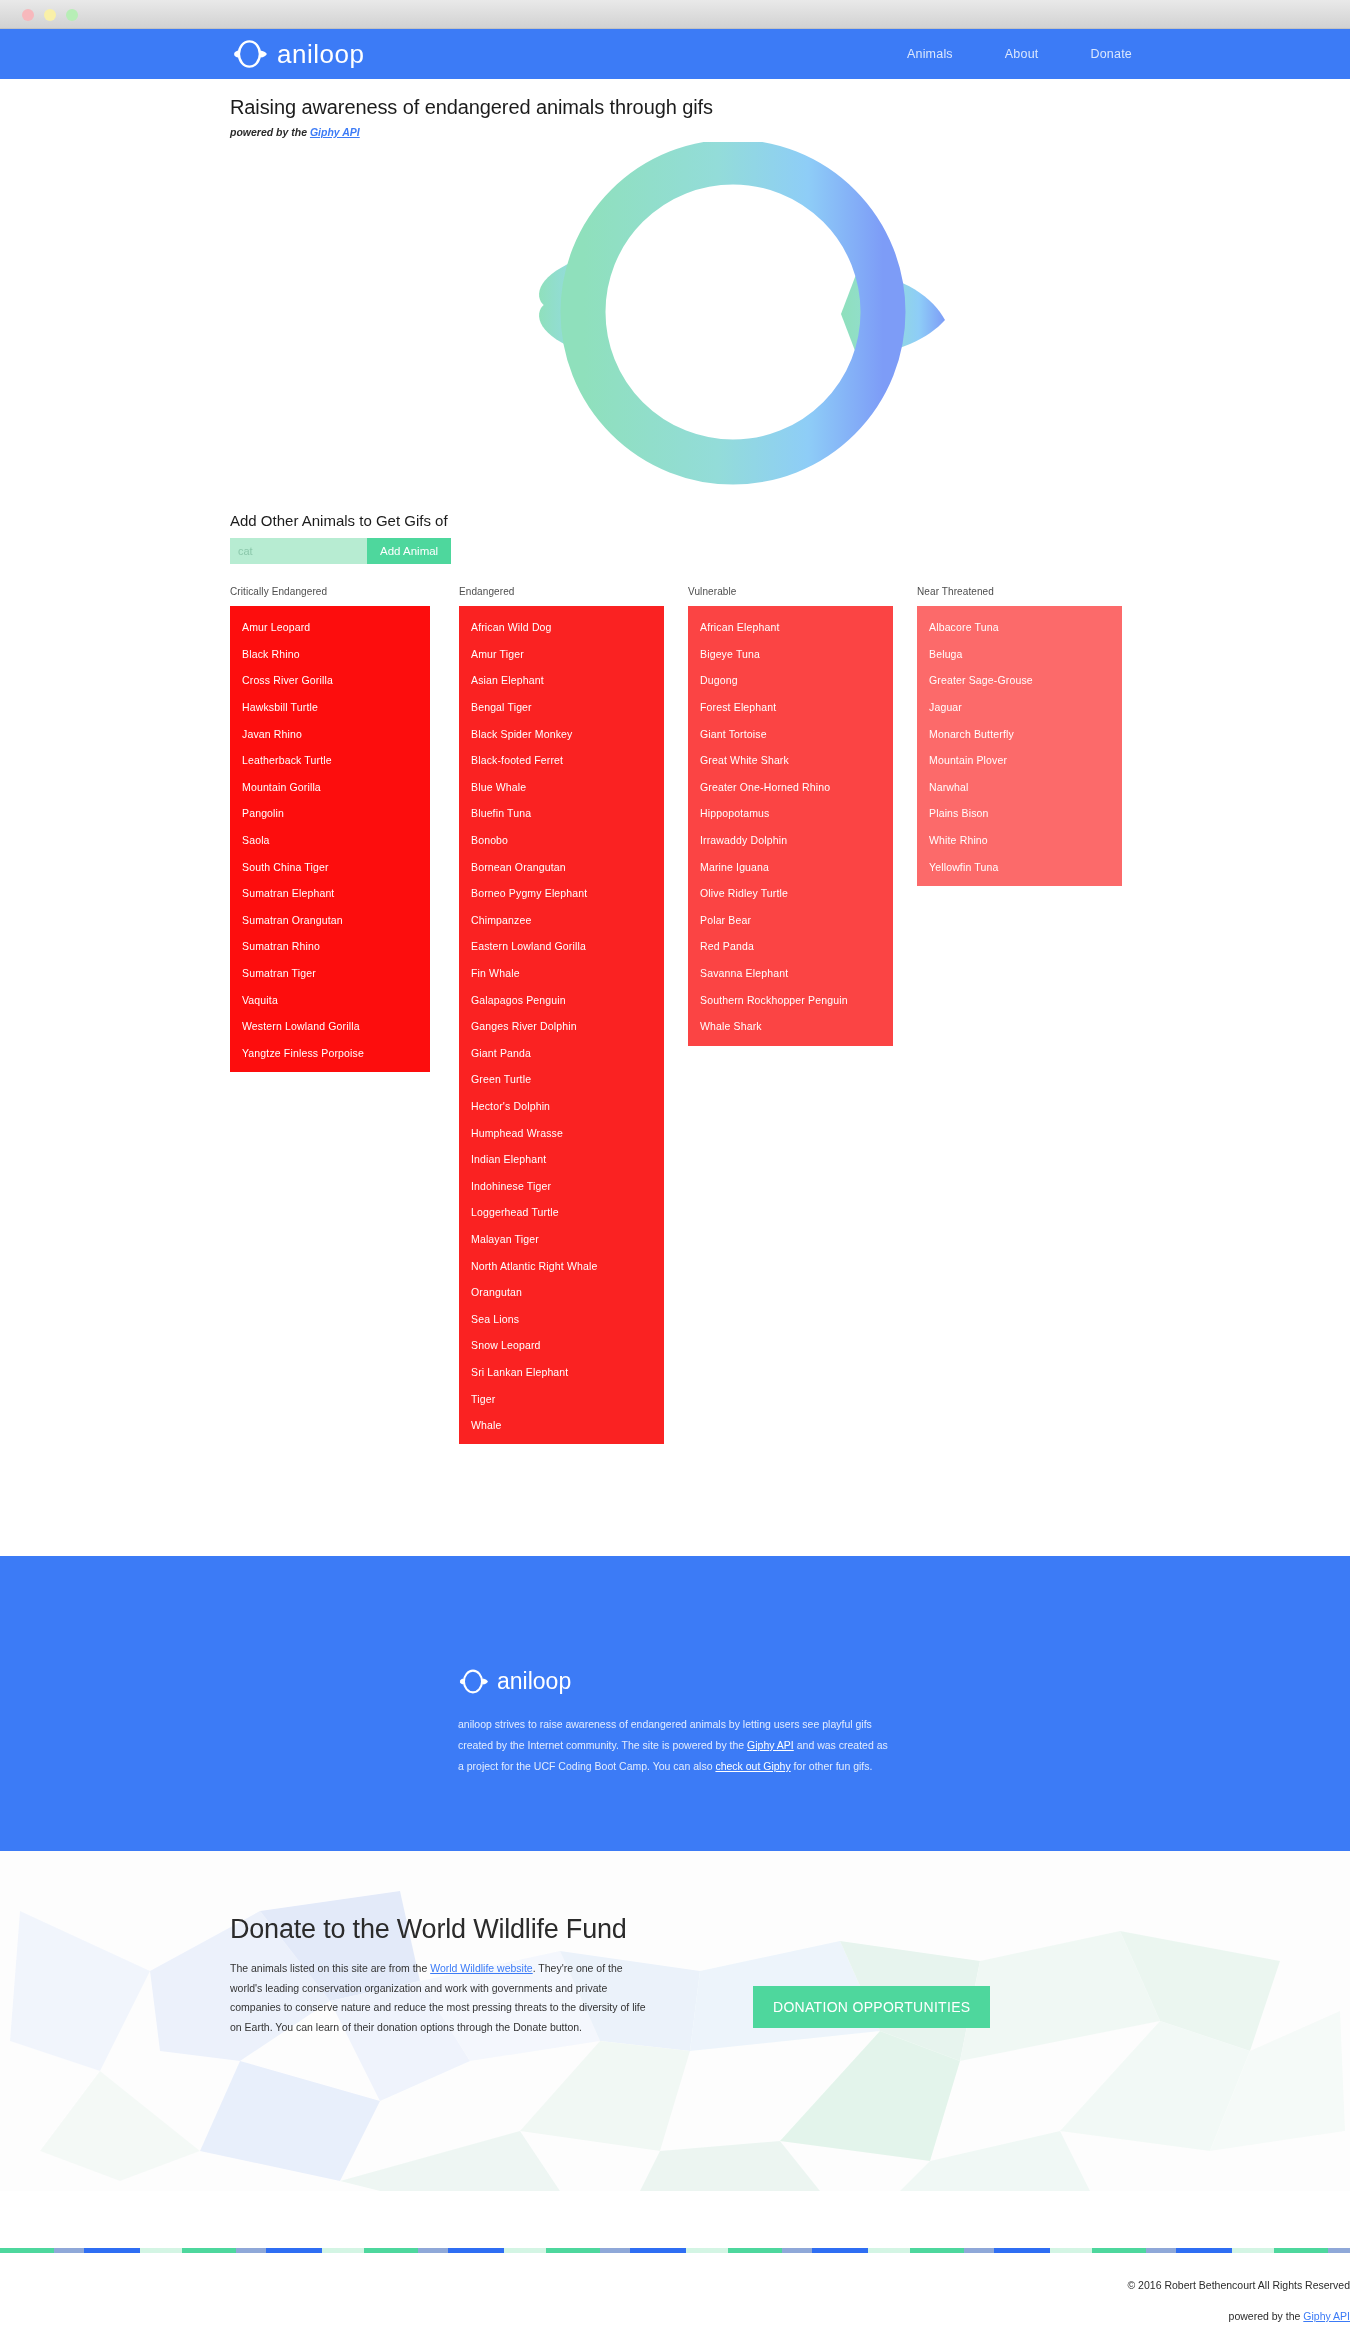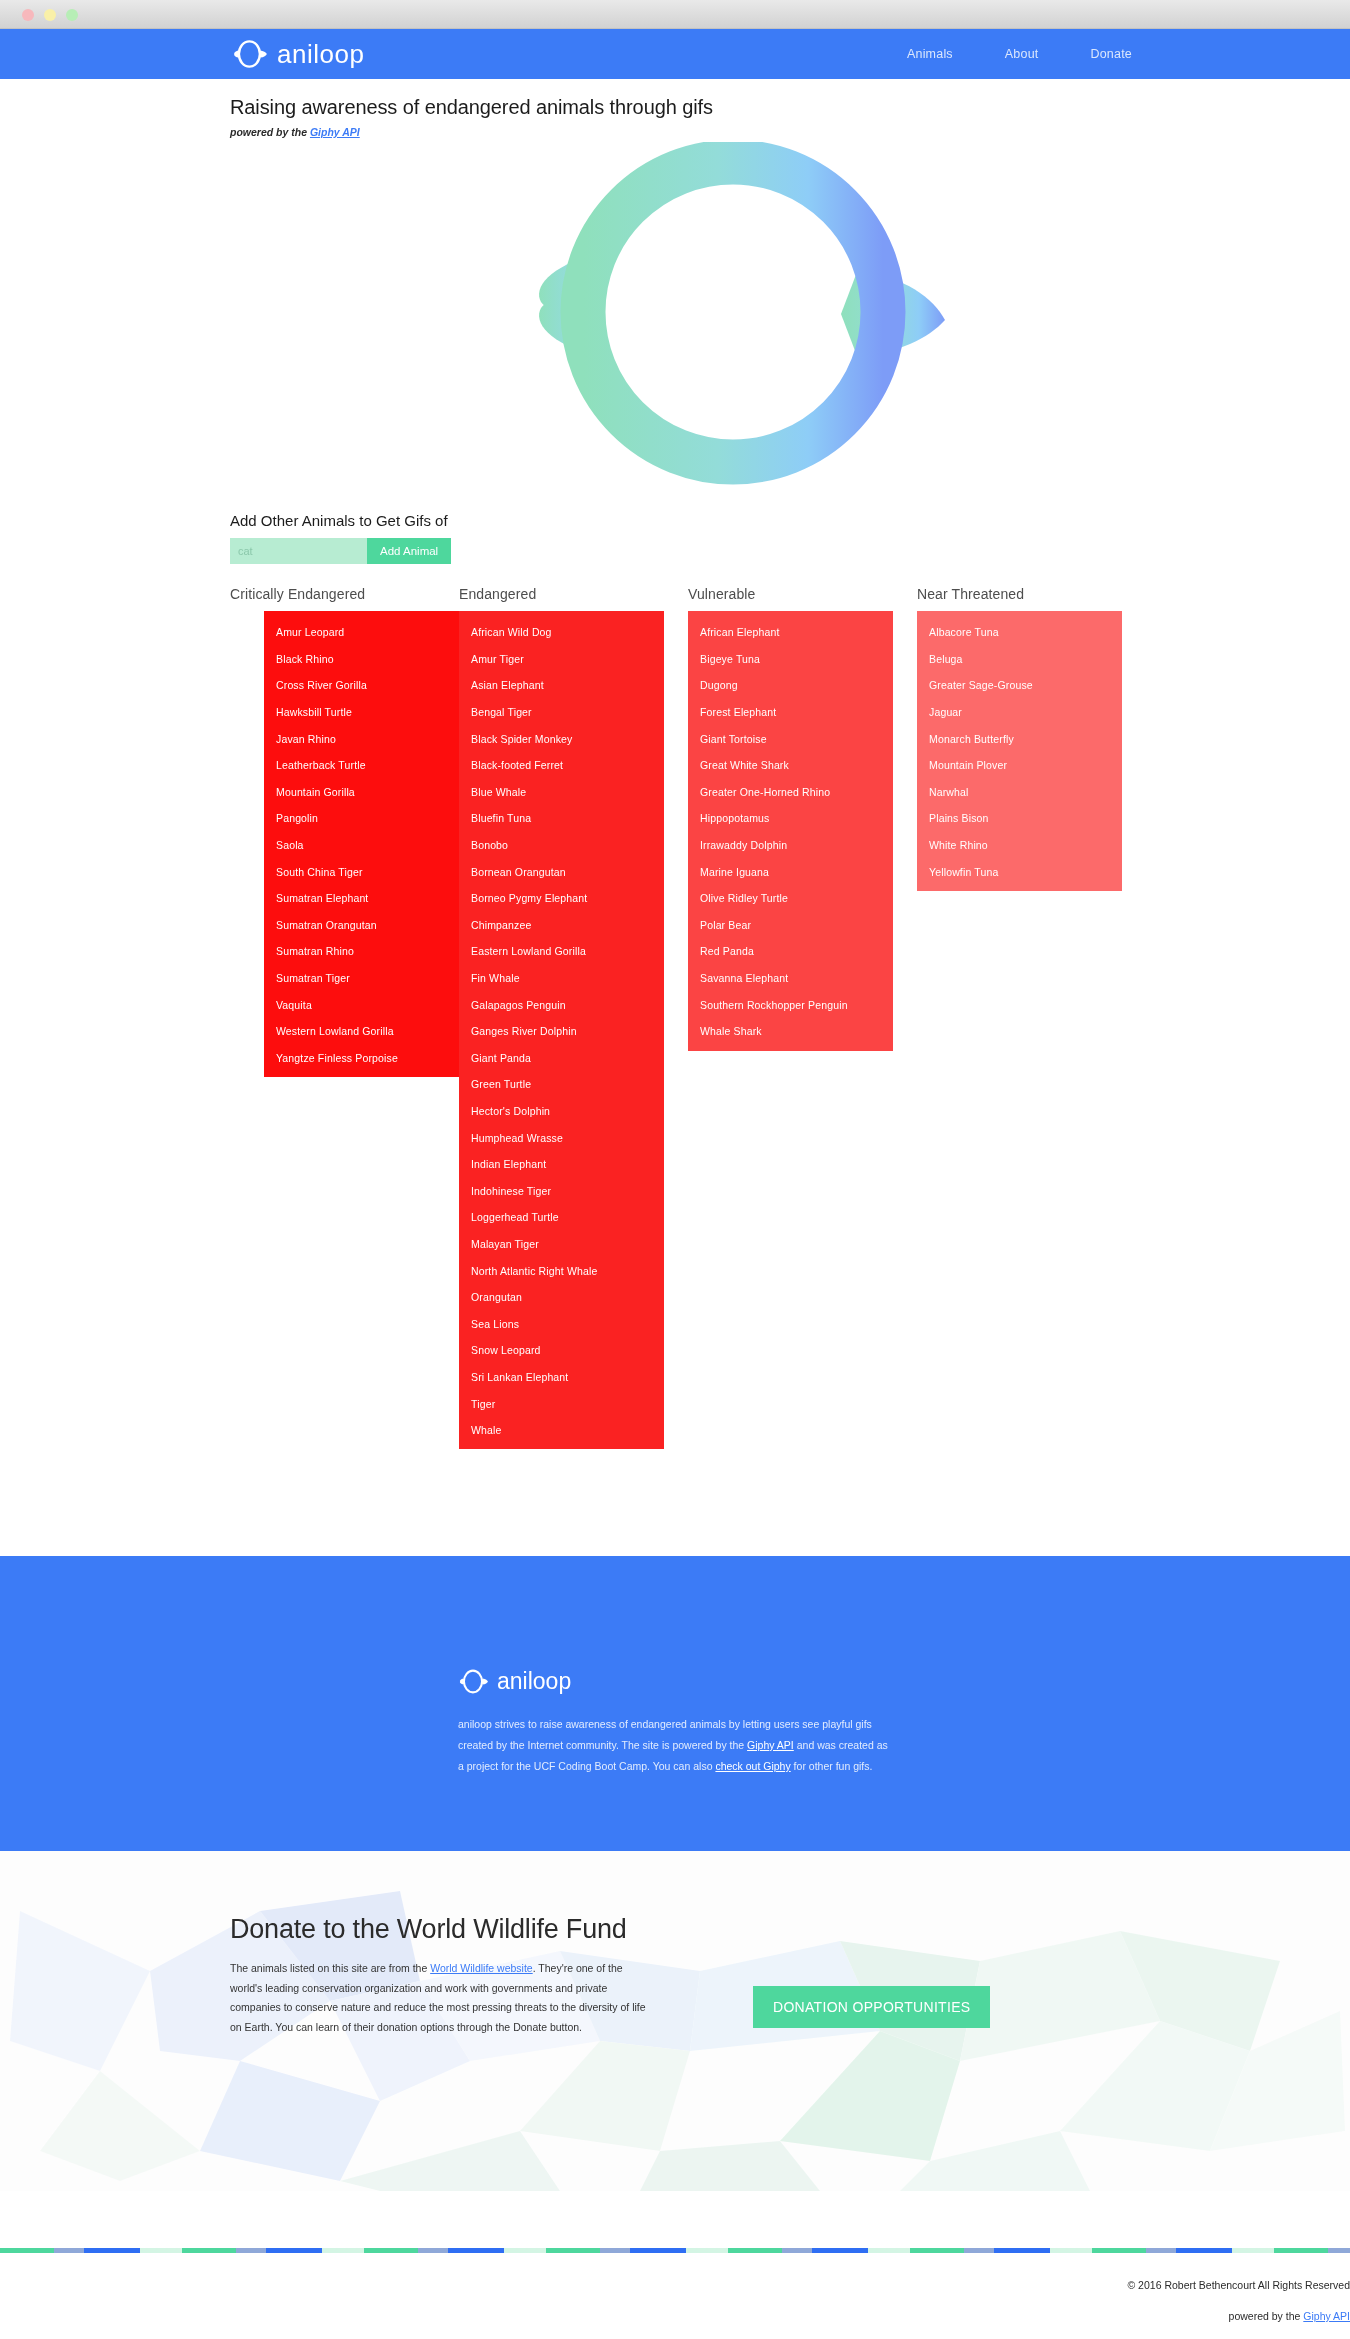--- a/index.html
+++ b/index.html
@@ -57,24 +57,24 @@
   .add-input::placeholder{ color:#8bc8ab; }
   .add-btn {
     height:26px; border:none; background:#4ed79d; color:#fff;
     font-size:11.5px; padding:0 13px; cursor:pointer;
     font-family:"Liberation Sans", sans-serif;
   }
 
   
   .cols { display:flex; margin-top:22px; gap:0; }
   .col { width:229px; margin-right:0; }
-  .col-head { font-size:14px; color:#4d4d4d; margin-bottom:9px; letter-spacing:.1px; }
+  .col-head { font-size:10px; color:#4d4d4d; margin-bottom:9px; letter-spacing:.1px; }
   .col-list { padding:8px 0 6px 0; }
   .col-list li { list-style:none; font-size:10.5px; color:#fff; padding:7.3px 12px; letter-spacing:.15px; }
-  .c1 .col-list { background:#fd0d0d; width:200px;margin-left:34px; }
+  .c1 .col-list { background:#fd0d0d; width:200px; }
   .c2 .col-list { background:#fa2222; width:205px; }
   .c3 .col-list { background:#fb4444; width:205px; }
   .c4 .col-list { background:#fc6a6a; width:205px; }
 
   
   .about {
     position:absolute; left:0; width:1350px; height:295px; background:#3c7bf6;
   }
   .about-in { padding-left:458px; padding-top:112px; }
   .about-brand { display:flex; align-items:center; gap:8px; }

